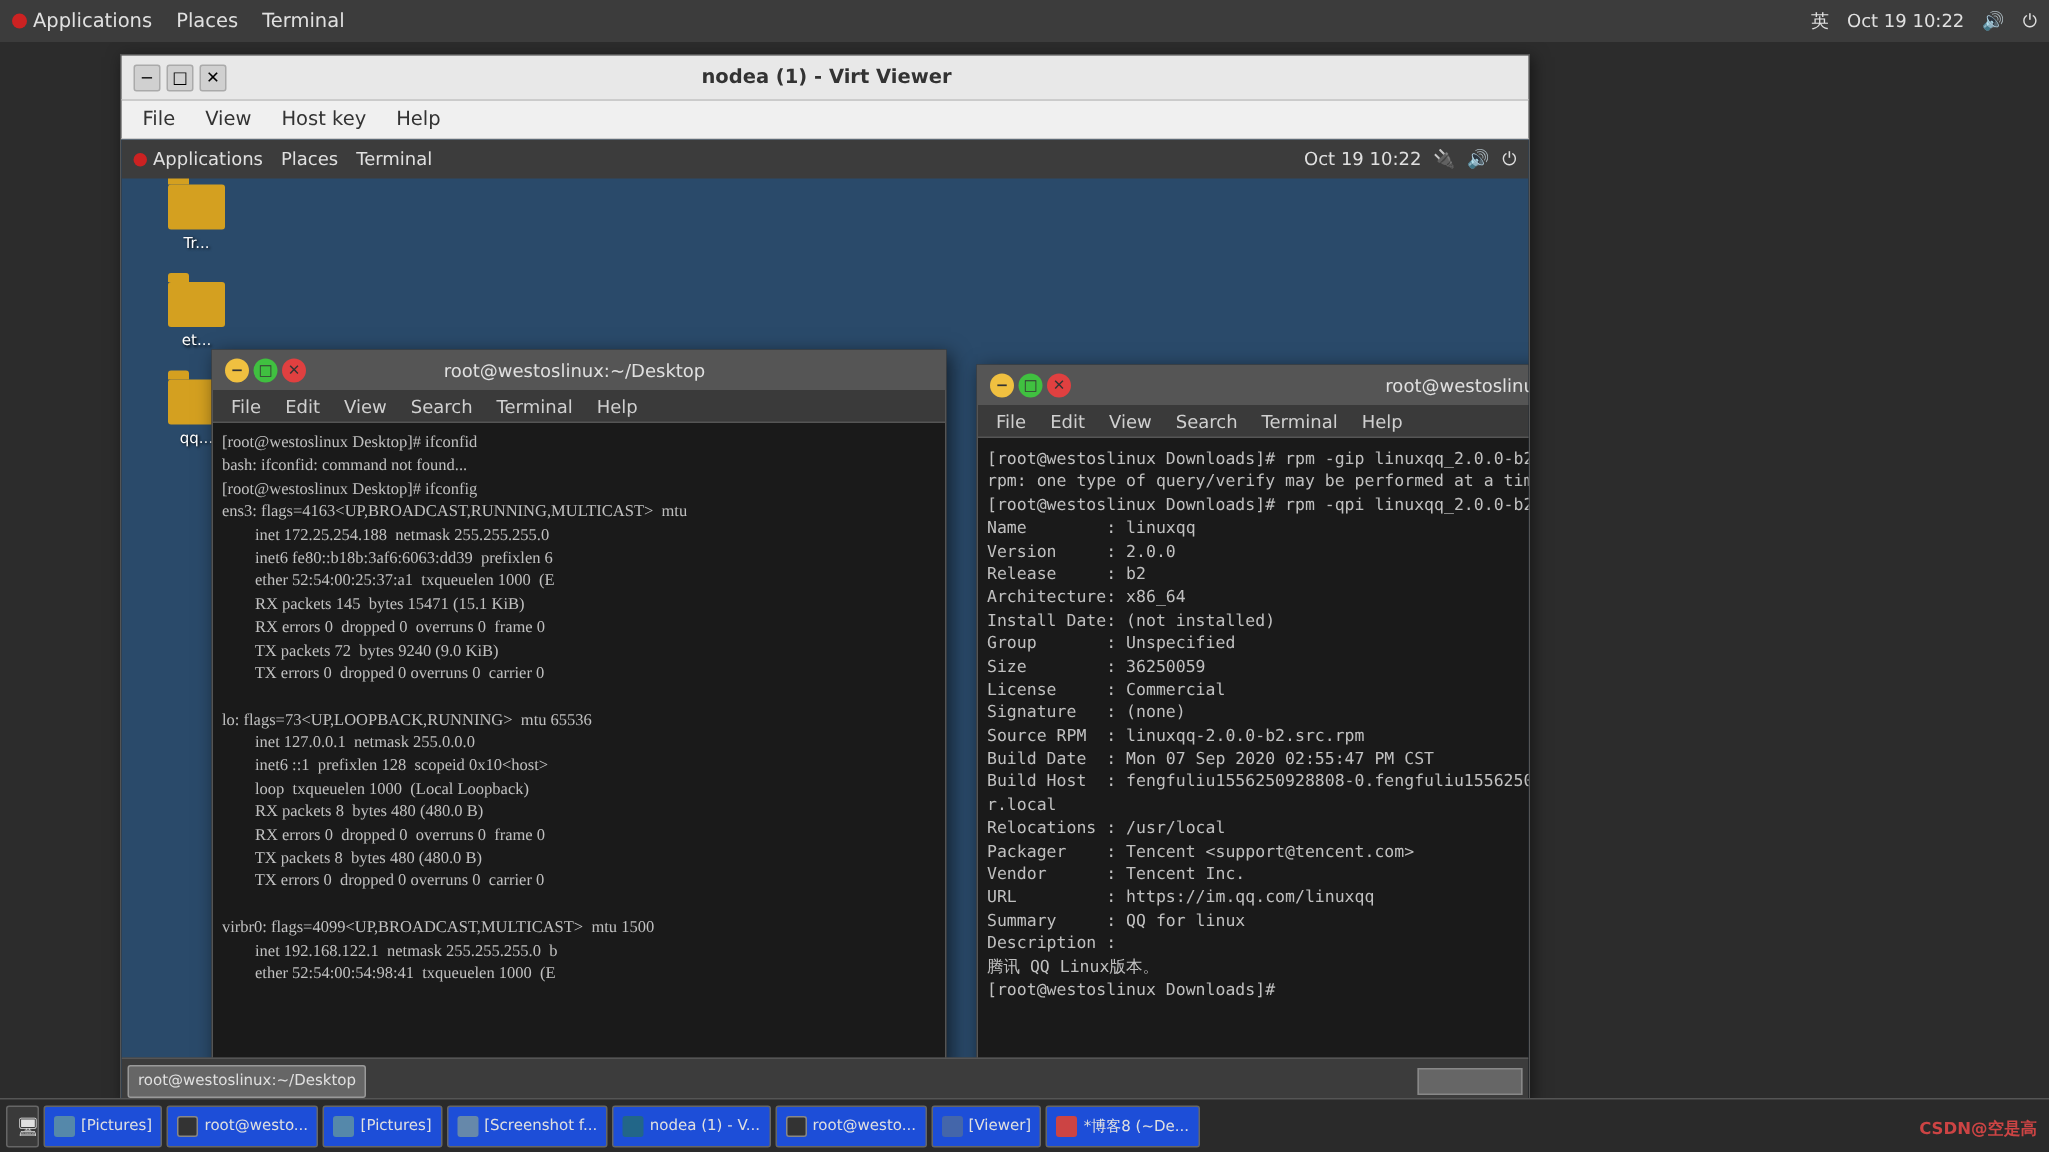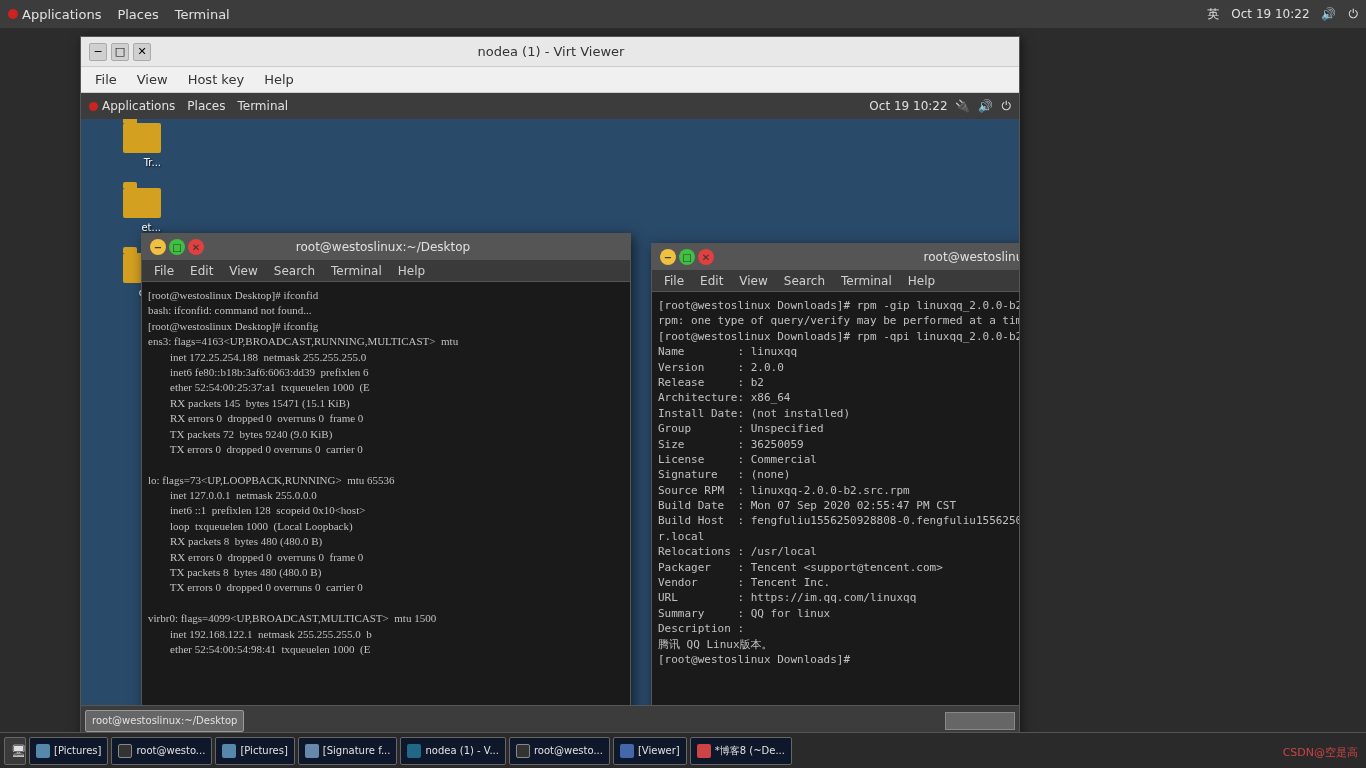--- a/index.html
+++ b/index.html
@@ -69,20 +69,21 @@
       align-items: center;
       justify-content: space-between;
       padding: 0 8px;
       border-bottom: 1px solid #ccc;
     }
     .virt-title-text {
       font-size: 13px;
       color: #333;
       flex: 1;
       text-align: center;
+      font-weight: bold;
     }
     .virt-win-controls {
       display: flex;
       gap: 4px;
     }
     .virt-win-btn {
       width: 18px; height: 18px;
       background: #d0d0d0;
       border: 1px solid #aaa;
       border-radius: 2px;
@@ -144,21 +145,21 @@
       position: absolute;
       top: 30px;
       left: 20px;
       display: flex;
       flex-direction: column;
       gap: 20px;
     }
     .vm-icon {
       display: flex;
       flex-direction: column;
-      align-items: flex-end;
+      align-items: center;
       gap: 4px;
       width: 60px;
     }
     .vm-icon-label {
       font-size: 10px;
       color: white;
       text-align: center;
       text-shadow: 1px 1px 2px black;
     }
 
@@ -289,21 +290,21 @@
       background: #2a2a2a;
       display: flex;
       align-items: center;
       padding: 0 4px;
       gap: 3px;
       border-top: 1px solid #555;
       z-index: 200;
     }
     .outer-tb-btn {
       height: 28px;
-      background: #0f172a;
+      background: #1d4ed8;
       border: 1px solid #666;
       border-radius: 2px;
       display: flex;
       align-items: center;
       padding: 0 6px;
       font-size: 10px;
       color: #e0e0e0;
       cursor: pointer;
       gap: 4px;
       white-space: nowrap;
@@ -324,20 +325,21 @@
     }
 
     
     .csdn-label {
       position: absolute;
       right: 8px;
       bottom: 8px;
       color: #cc4444;
       font-size: 11px;
       z-index: 201;
+      font-weight: bold;
     }
 
     .vm-icon-folder {
       width: 38px; height: 30px;
       background: #d4a020;
       border-radius: 2px;
       position: relative;
     }
     .vm-icon-folder::before {
       content: '';
@@ -533,21 +535,21 @@
   <div class="outer-tb-btn">
     <div class="icon-img" style="background:#333;border:1px solid #888;"></div>
     <span>root@westo...</span>
   </div>
   <div class="outer-tb-btn">
     <div class="icon-img" style="background:#5588aa;"></div>
     <span>[Pictures]</span>
   </div>
   <div class="outer-tb-btn">
     <div class="icon-img" style="background:#6688aa;"></div>
-    <span>[Signature f...</span>
+    <span>[Screenshot f...</span>
   </div>
   <div class="outer-tb-btn">
     <div class="icon-img" style="background:#226688;"></div>
     <span>nodea (1) - V...</span>
   </div>
   <div class="outer-tb-btn">
     <div class="icon-img" style="background:#333;border:1px solid #888;"></div>
     <span>root@westo...</span>
   </div>
   <div class="outer-tb-btn">

